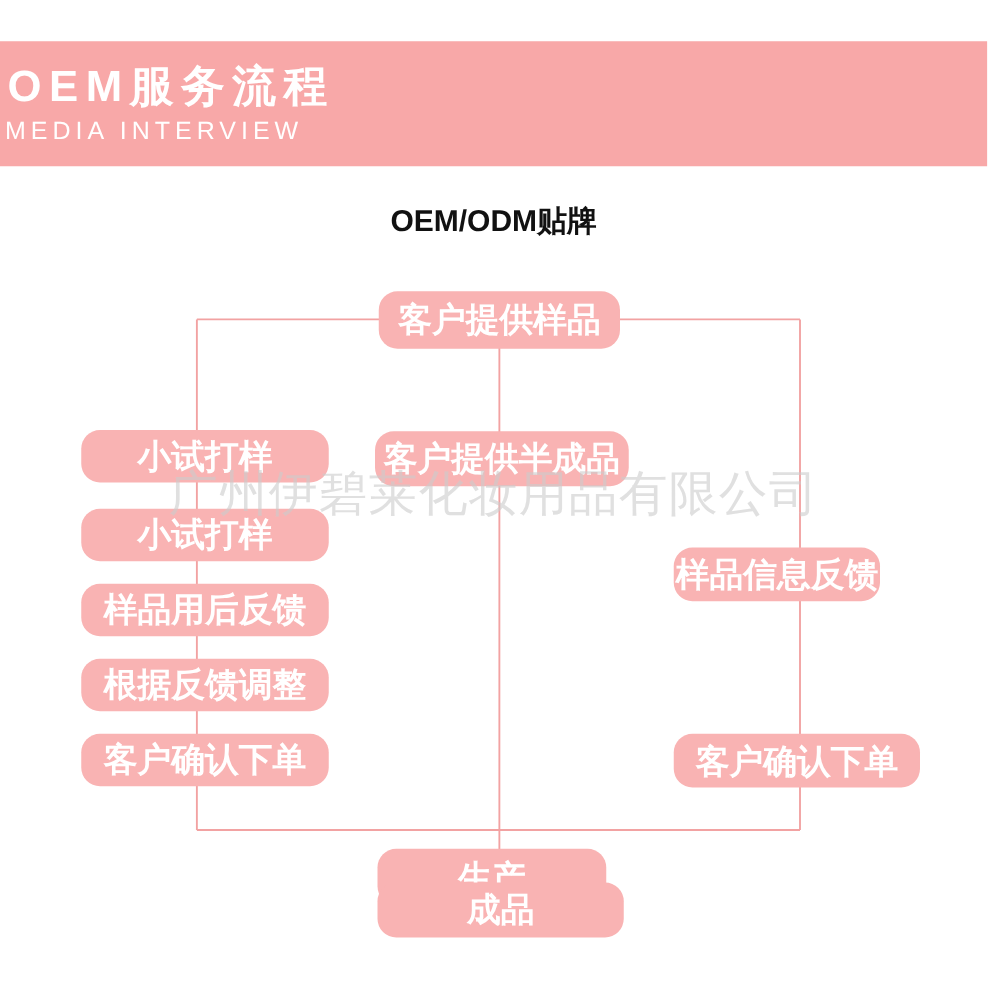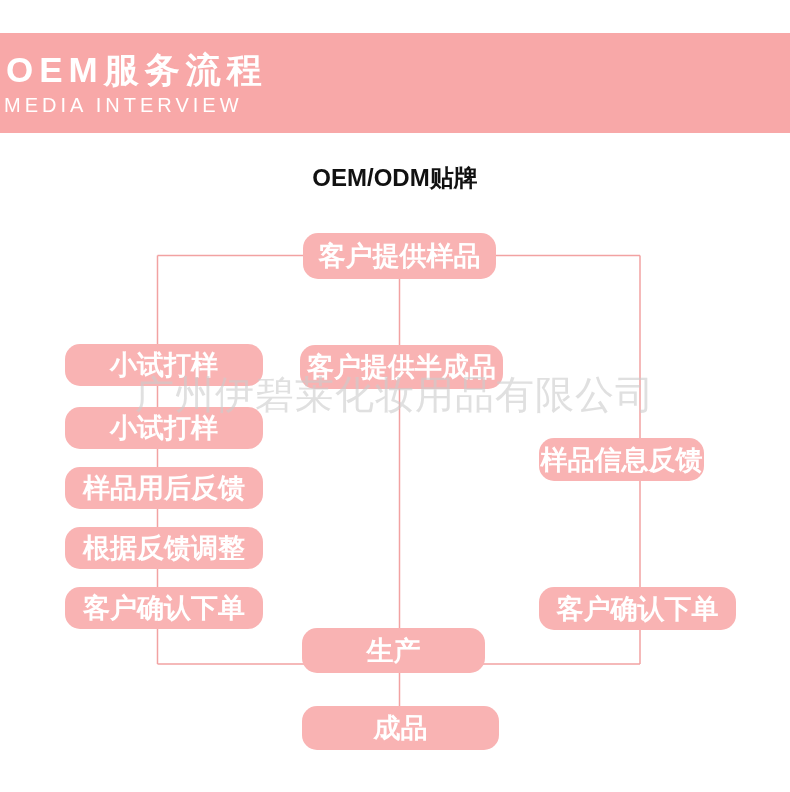--- a/index.html
+++ b/index.html
@@ -45,21 +45,21 @@
   .pos-top {left:303px;top:233px;width:193px;height:46px;}
   .pos-mid {left:300px;top:345px;width:203px;height:44px;}
   .pos-l1  {left:65px; top:344px;width:198px;height:42px;}
   .pos-l2  {left:65px; top:407px;width:198px;height:42px;}
   .pos-l3  {left:65px; top:467px;width:198px;height:42px;}
   .pos-l4  {left:65px; top:527px;width:198px;height:42px;}
   .pos-l5  {left:65px; top:587px;width:198px;height:42px;}
   .pos-r1  {left:539px;top:344px;width:197px;height:43px;}
   .pos-r2  {left:539px;top:438px;width:165px;height:43px;}
   .pos-r3  {left:539px;top:587px;width:197px;height:43px;}
-  .pos-b1  {left:302px;top:628px;width:183px;height:45px;}
+  .pos-b1  {left:302px;top:679px;width:183px;height:45px;}
   .pos-b2  {left:302px;top:706px;width:197px;height:44px;text-align:center;}
   
   .watermark{
     position:absolute;left:0;top:368px;width:790px;
     text-align:center;white-space:nowrap;
     font-size:39px;font-weight:400;letter-spacing:1px;
     color:var(--watermark,#ccc);opacity:.6;
     z-index:5;pointer-events:none;
   }
 </style>

